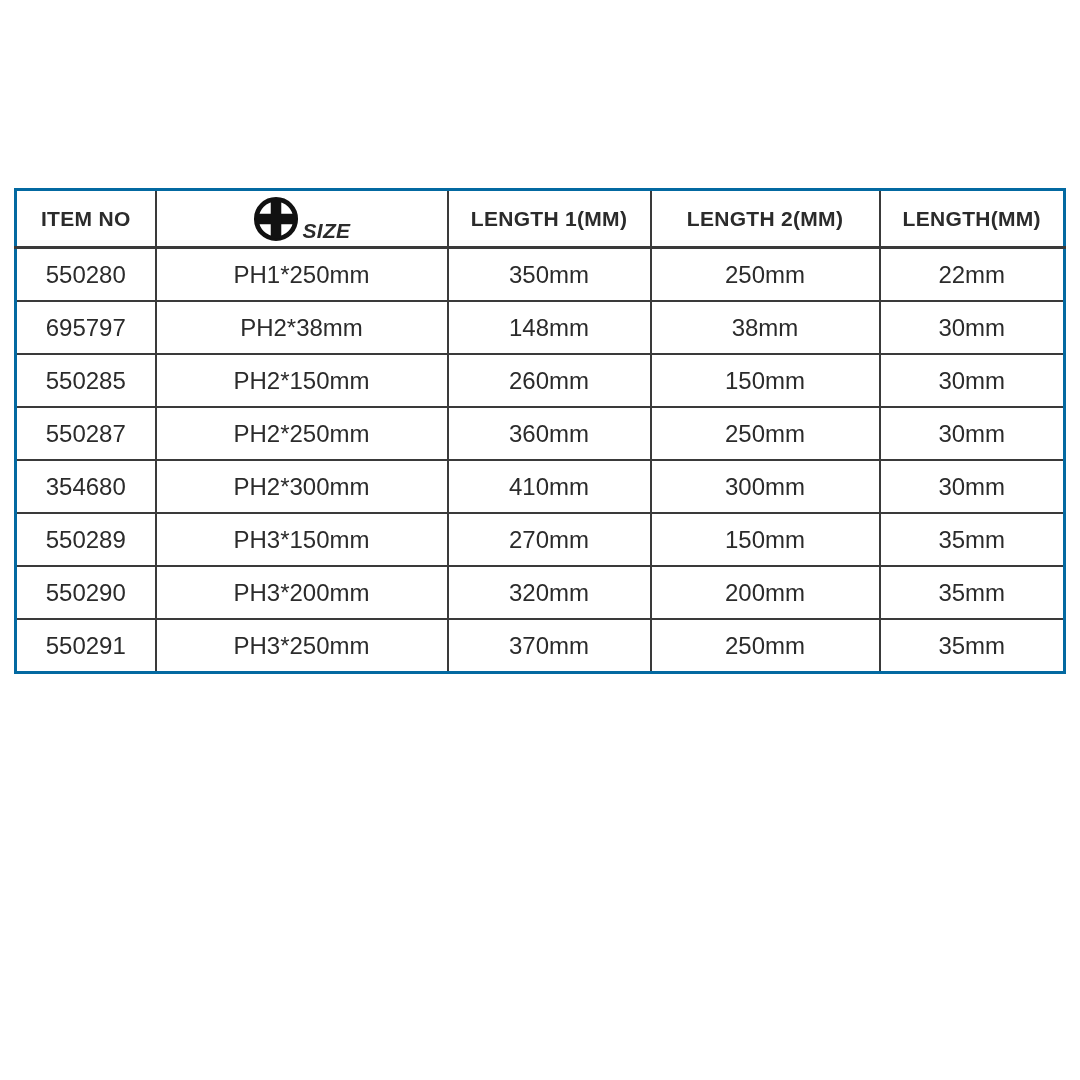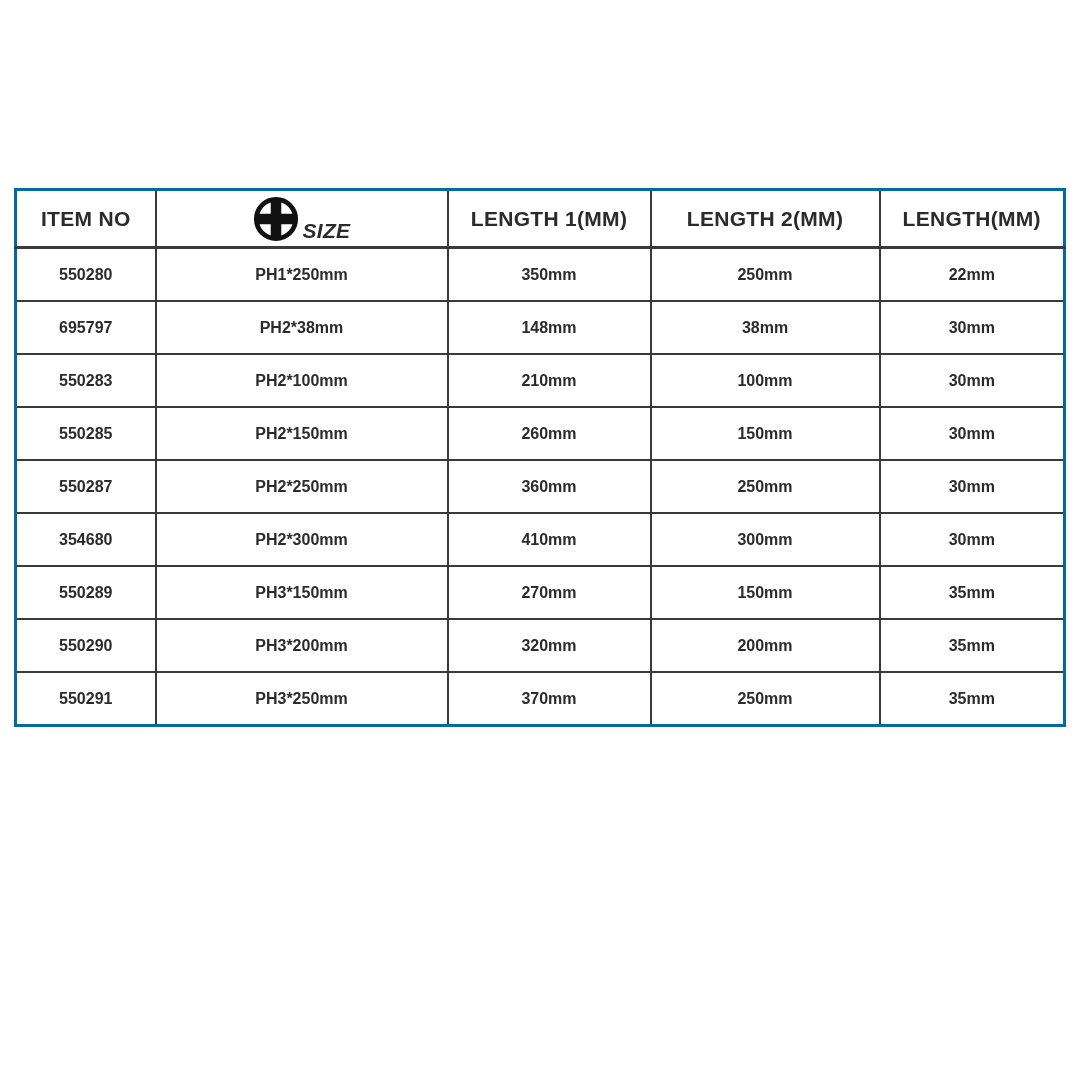--- a/index.html
+++ b/index.html
@@ -34,22 +34,22 @@
   }
   .spec-table thead th {
     height: 53px;
     font-weight: bold;
     font-size: 21px;
     letter-spacing: 0.3px;
     border-bottom-width: 3px;
   }
   .spec-table tbody td {
     height: 49px;
-    font-size: 16px;
-    font-weight: 700;
+    font-size: 24px;
+    font-weight: 400;
   }
   .hcell {
     display: flex;
     align-items: flex-end;
     justify-content: center;
     gap: 4px;
     font-style: italic;
   }
   .phillips-icon {
     width: 46px;
@@ -103,27 +103,20 @@
       <td>22mm</td>
     </tr>
     <tr>
       <td>695797</td>
       <td>PH2*38mm</td>
       <td>148mm</td>
       <td>38mm</td>
       <td>30mm</td>
     </tr>
     <tr>
-      <td>550283</td>
-      <td>PH2*100mm</td>
-      <td>210mm</td>
-      <td>100mm</td>
-      <td>30mm</td>
-    </tr>
-    <tr>
       <td>550285</td>
       <td>PH2*150mm</td>
       <td>260mm</td>
       <td>150mm</td>
       <td>30mm</td>
     </tr>
     <tr>
       <td>550287</td>
       <td>PH2*250mm</td>
       <td>360mm</td>

